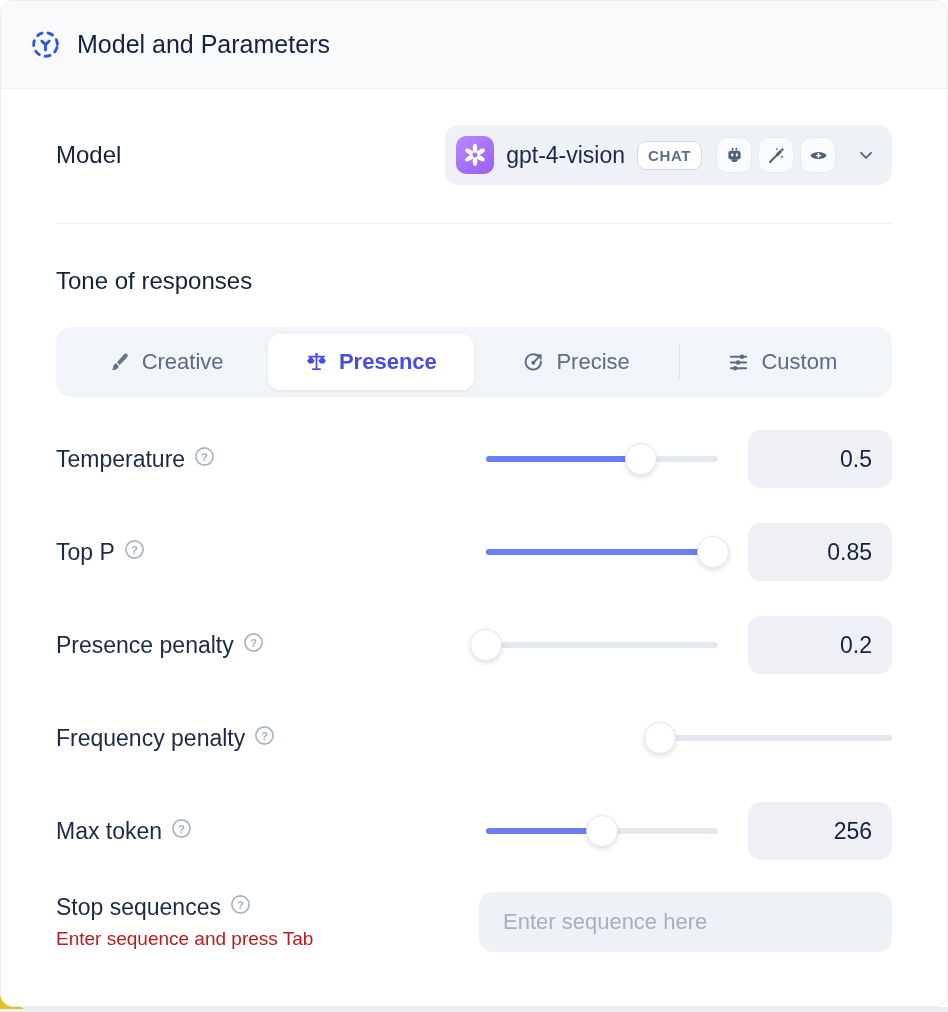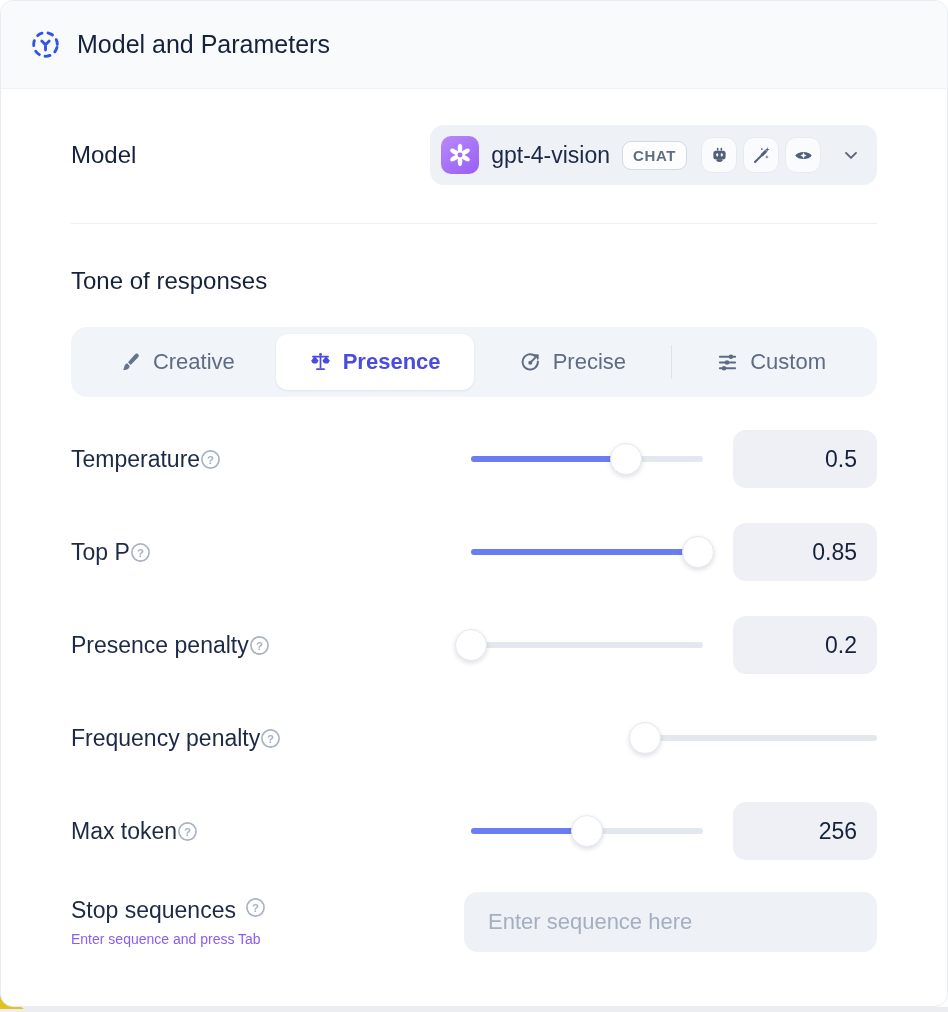--- a/index.html
+++ b/index.html
@@ -12,21 +12,21 @@
 
   .card { position:absolute; top:0; left:0; right:0; bottom:5px; background:#fff;
     border:1px solid #e9ecf0; border-radius:13px; overflow:hidden; }
 
   
   .hdr { height:88px; background:#f8fafc; border-bottom:1px solid #eef1f5;
     display:flex; align-items:center; gap:15px; padding:0 28px; }
   .hdr-title { font-size:25px; font-weight:500; color:#15223c; }
 
   
-  .content { padding:0 70px; }
+  .content { padding:0 55px; }
 
   .model-row { margin-top:36px; display:flex; justify-content:space-between; align-items:center; }
   .model-label { font-size:24px; color:#15223c; }
 
   .model-select { height:60px; background:#eef1f6; border-radius:14px; display:flex;
     align-items:center; gap:12px; padding:0 16px 0 11px; cursor:pointer; }
   .model-logo { width:38px; height:38px; border-radius:10px;
     background:linear-gradient(145deg,#b78af9,#9a5df6); display:flex; align-items:center; justify-content:center; }
   .model-name { font-size:23px; font-weight:500; color:#1b2947; }
   .model-badge { background:#fdfdfe; border:1.5px solid #d2dae4; border-radius:9px;
@@ -44,38 +44,38 @@
     display:flex; align-items:center; padding:0 7px; }
   .tab { flex:1; height:56px; display:flex; align-items:center; justify-content:center; gap:11px;
     font-size:22px; font-weight:500; color:#5d6c82; border-radius:12px; cursor:pointer; }
   .tab.active { background:#fff; color:#4a4be0; font-weight:600;
     box-shadow:0 1px 3px rgba(16,24,40,.08); }
   .tab-sep { width:1px; height:34px; background:#dde3eb; }
 
   
   .param-row { display:flex; align-items:center; height:58px; margin-top:35px; }
   .param-row.first { margin-top:33px; }
-  .param-label { flex:1; display:flex; align-items:center; font-size:23px; color:#1c2a45; }
+  .param-label { flex:1; display:flex; align-items:flex-start; gap:9px; font-size:23px; color:#1c2a45; }
   .help { display:flex; cursor:pointer; }
 
   .slider { position:relative; width:232px; height:34px; cursor:pointer; }
   .slider .track { position:absolute; top:14px; left:0; width:100%; height:6px; border-radius:3px; background:#e3e8ef; }
   .slider .fill  { position:absolute; top:14px; left:0; height:6px; border-radius:3px; background:#6a7ef2; }
   .slider .thumb { position:absolute; top:1px; width:32px; height:32px; border-radius:50%;
     background:#fff; border:1px solid #e5e9f0; box-shadow:0 2px 5px rgba(16,24,40,.14); }
 
   .value-box { width:144px; height:58px; margin-left:30px; background:#eef0f6; border-radius:13px;
     display:flex; align-items:center; justify-content:flex-end; padding-right:20px;
     font-size:23px; color:#15223c; cursor:text; }
 
   
   .stop-row { margin-top:32px; display:flex; align-items:center; }
   .stop-left { flex:1; }
   .stop-title { display:flex; align-items:flex-start; gap:9px; font-size:23px; color:#1c2a45; }
-  .stop-hint { margin-top:7px; font-size:14px; color:#8b5cf6; }
+  .stop-hint { margin-top:7px; font-size:19px; color:#b91c1c; }
   .stop-input { width:413px; height:60px; background:#eef1f6; border:none; border-radius:14px;
     padding:0 24px; font-size:22px; font-family:"Liberation Sans",sans-serif; color:#33405a; outline:none; }
   .stop-input::placeholder { color:#a4afc0; }
 </style>
 </head>
 <body>
 
 <div class="bottom-strip"></div>
 <div class="yellow-corner"></div>
 

